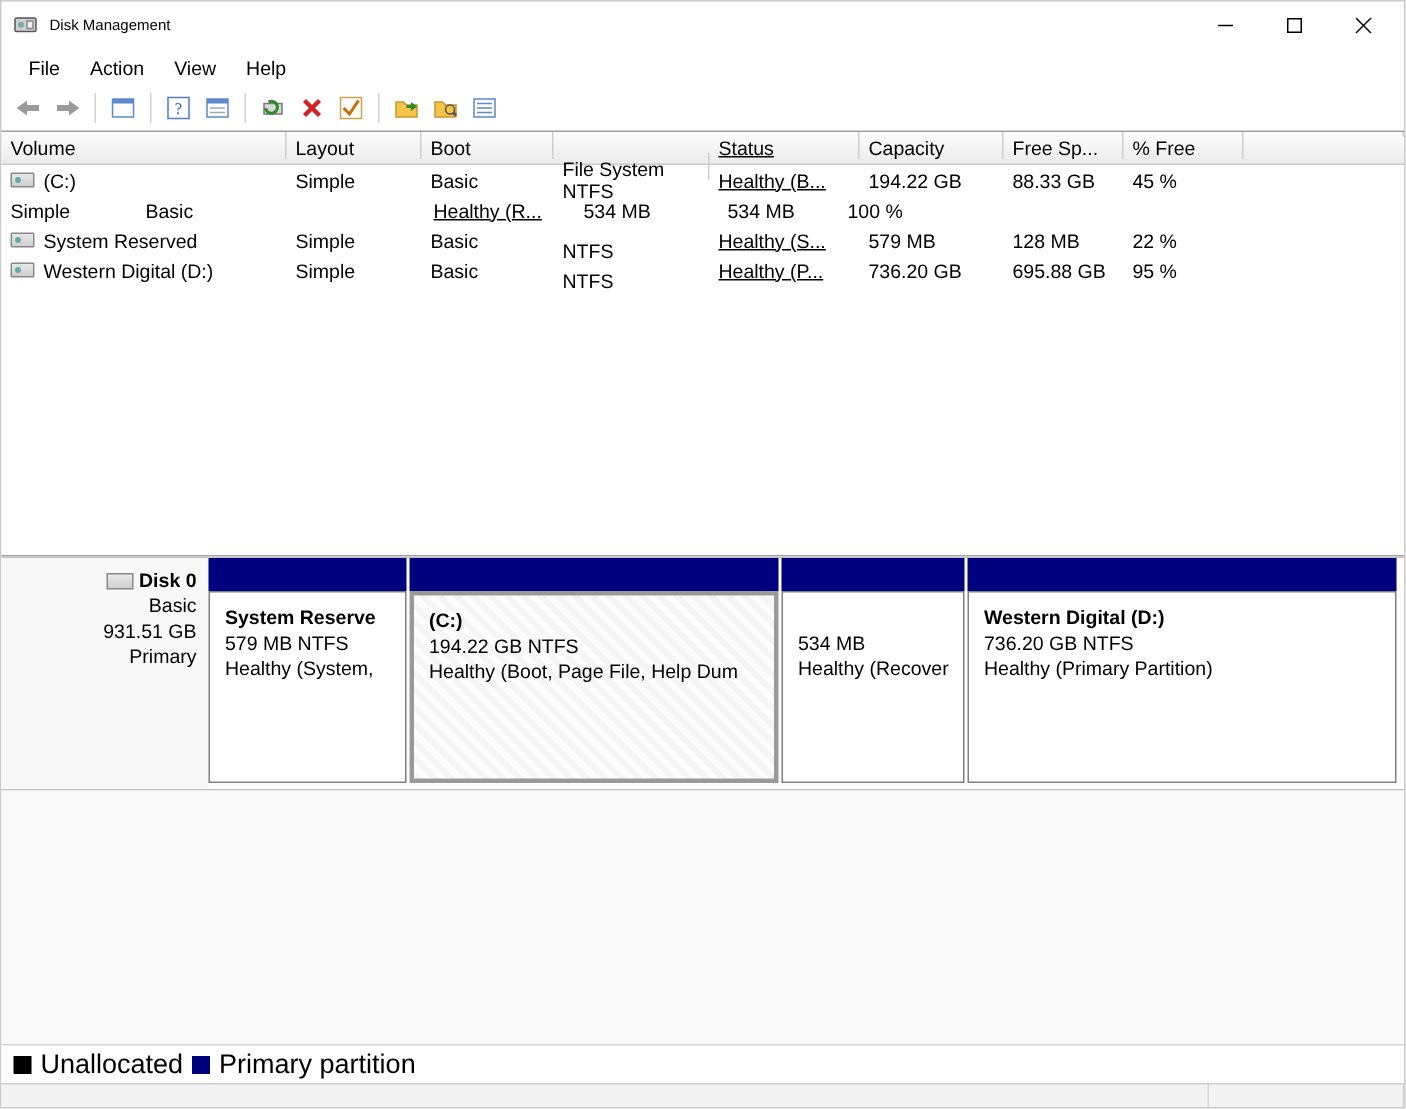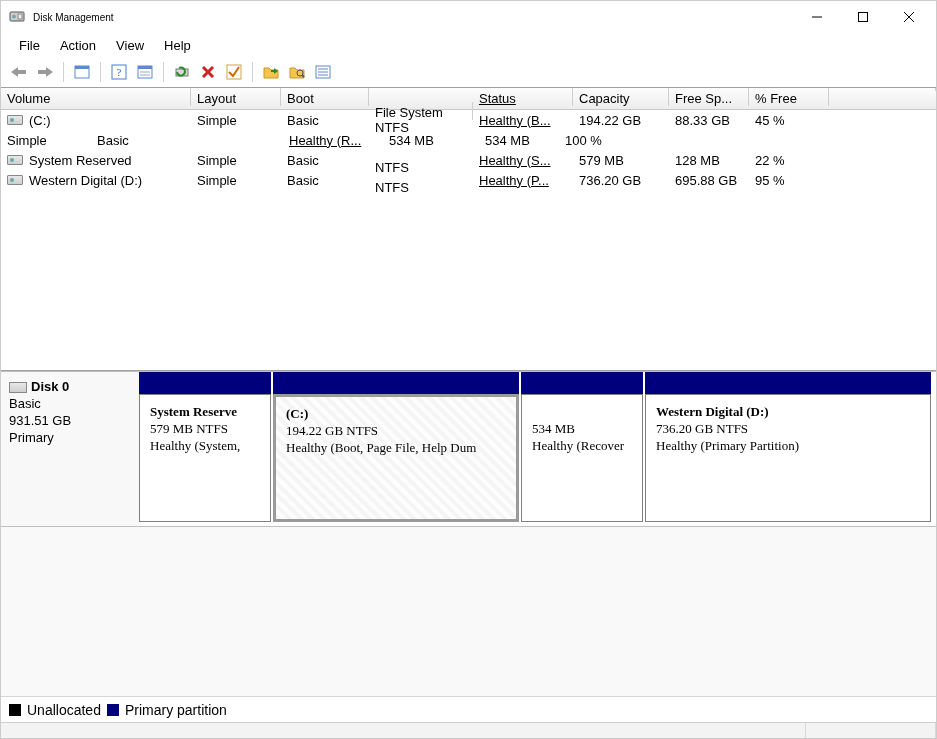--- a/index.html
+++ b/index.html
@@ -129,32 +129,32 @@
     border-top: 1px solid #bfbfbf;
     border-bottom: 1px solid #bfbfbf;
     background: #fff;
   }
   .disk-label {
     width: 138px;
     padding: 6px 8px;
     font-size: 13px;
     line-height: 17px;
     background: #f8f8f8;
+    text-align: right;
   }
   .disk-label .disk-icon {
     width: 18px; height: 11px;
     background: linear-gradient(#e8e8e8,#cfcfcf);
     border:1px solid #888; display:inline-block; margin-right:4px; vertical-align:middle;
   }
   .disk-parts {
     flex: 1;
     display: flex;
     gap: 2px;
     padding: 0 0 4px 0;
-    font-family: Liberation Serif, serif;
   }
   .part {
     display: flex; flex-direction: column;
     min-width: 0;
   }
   .part-headbar {
     height: 22px;
     background: #00007f;
   }
   .part-body {
@@ -178,21 +178,21 @@
     display: flex;
     flex-direction: column;
   }
   .legend {
     margin-top: auto;
     height: 26px;
     display: flex;
     align-items: center;
     padding: 0 8px;
     gap: 6px;
-    font-size: 14px;
+    font-size: 18px;
     border-top: 1px solid #d6d6d6;
     background: #fff;
   }
   .legend .sw {
     width: 12px; height: 12px; display: inline-block;
   }
   .statusbar {
     height: 16px;
     border-top: 1px solid #cfcfcf;
     background: #f3f3f3;

